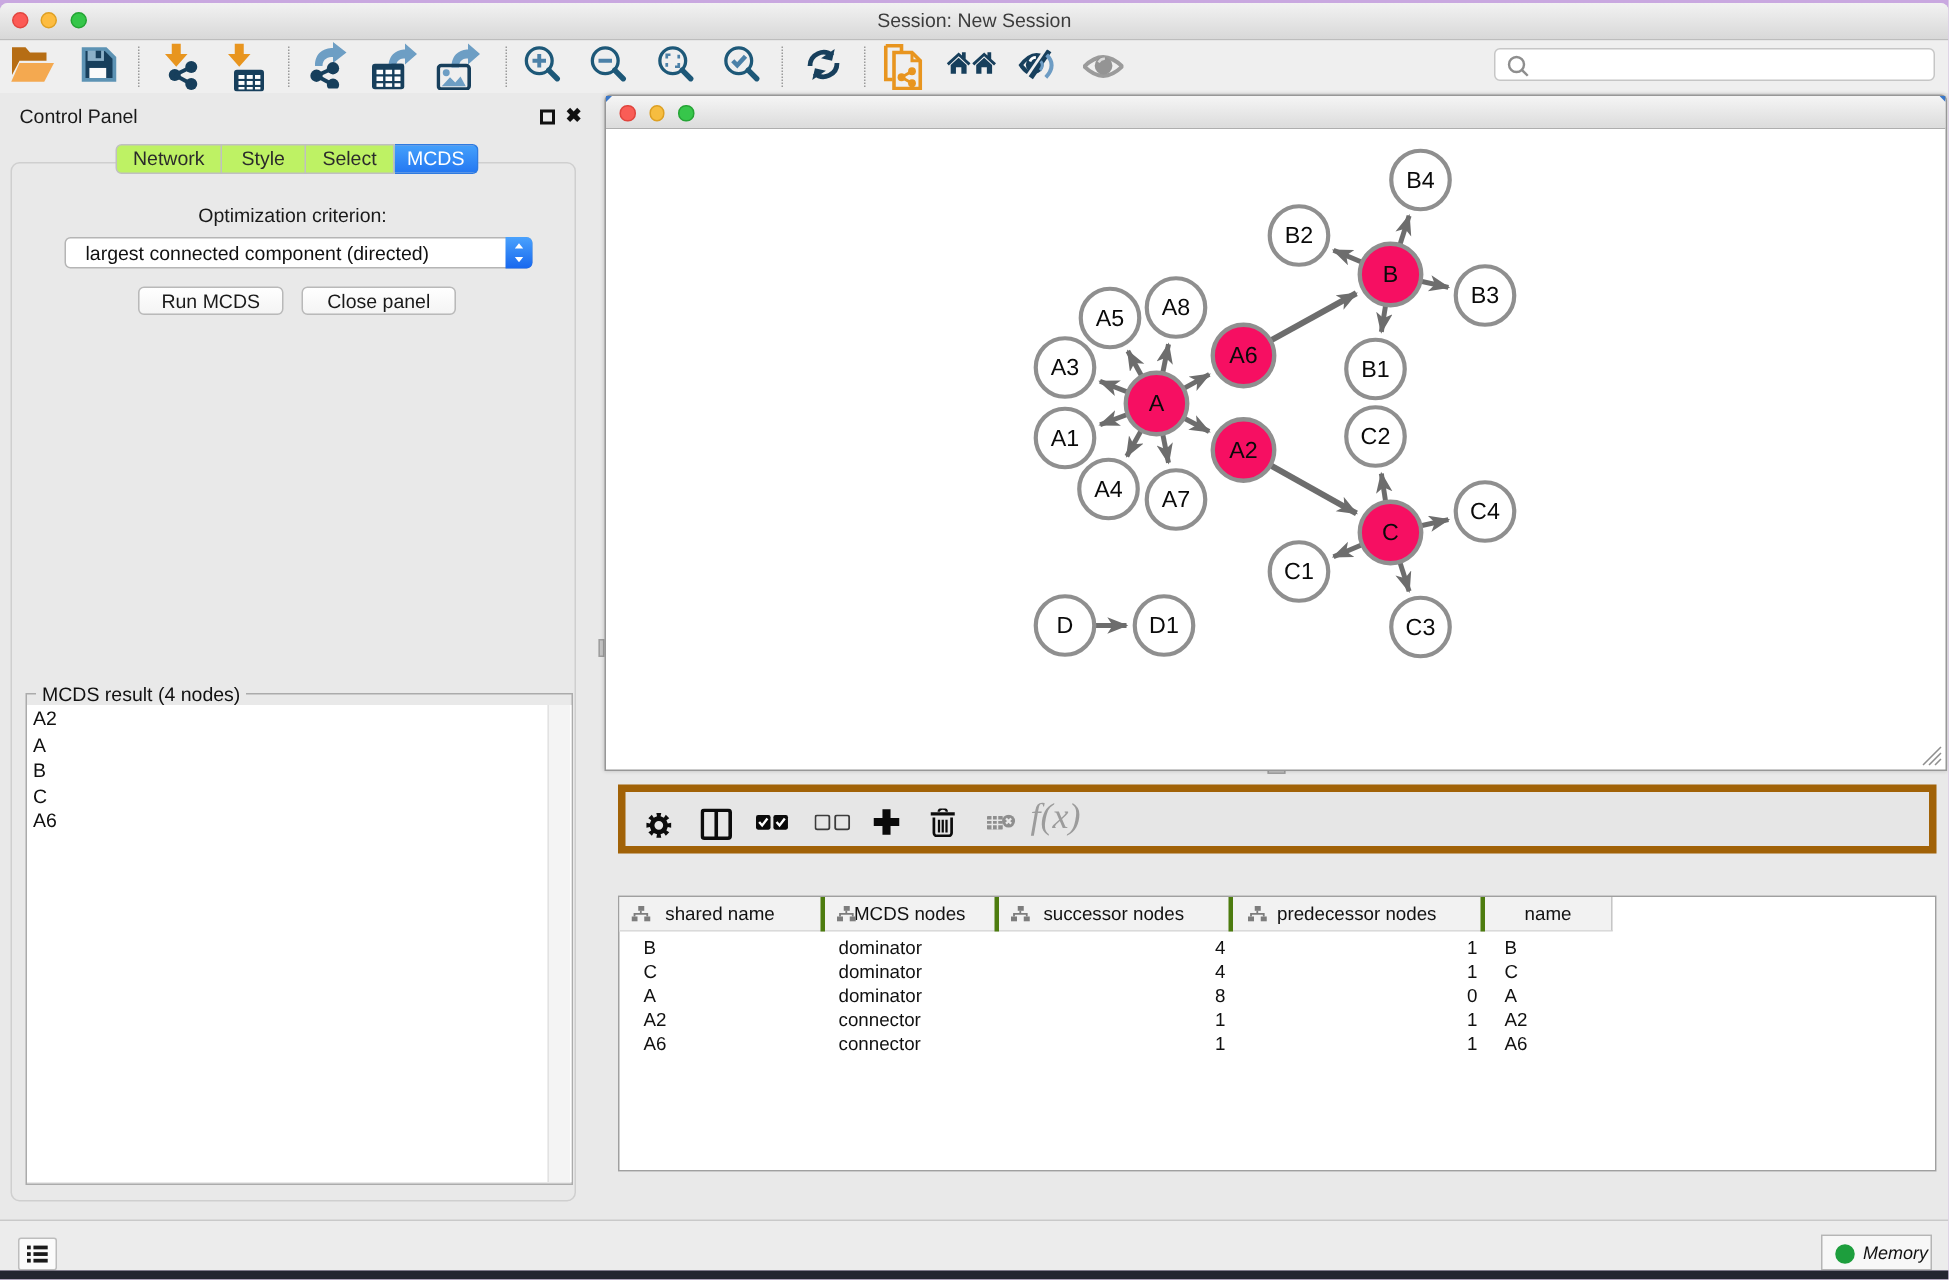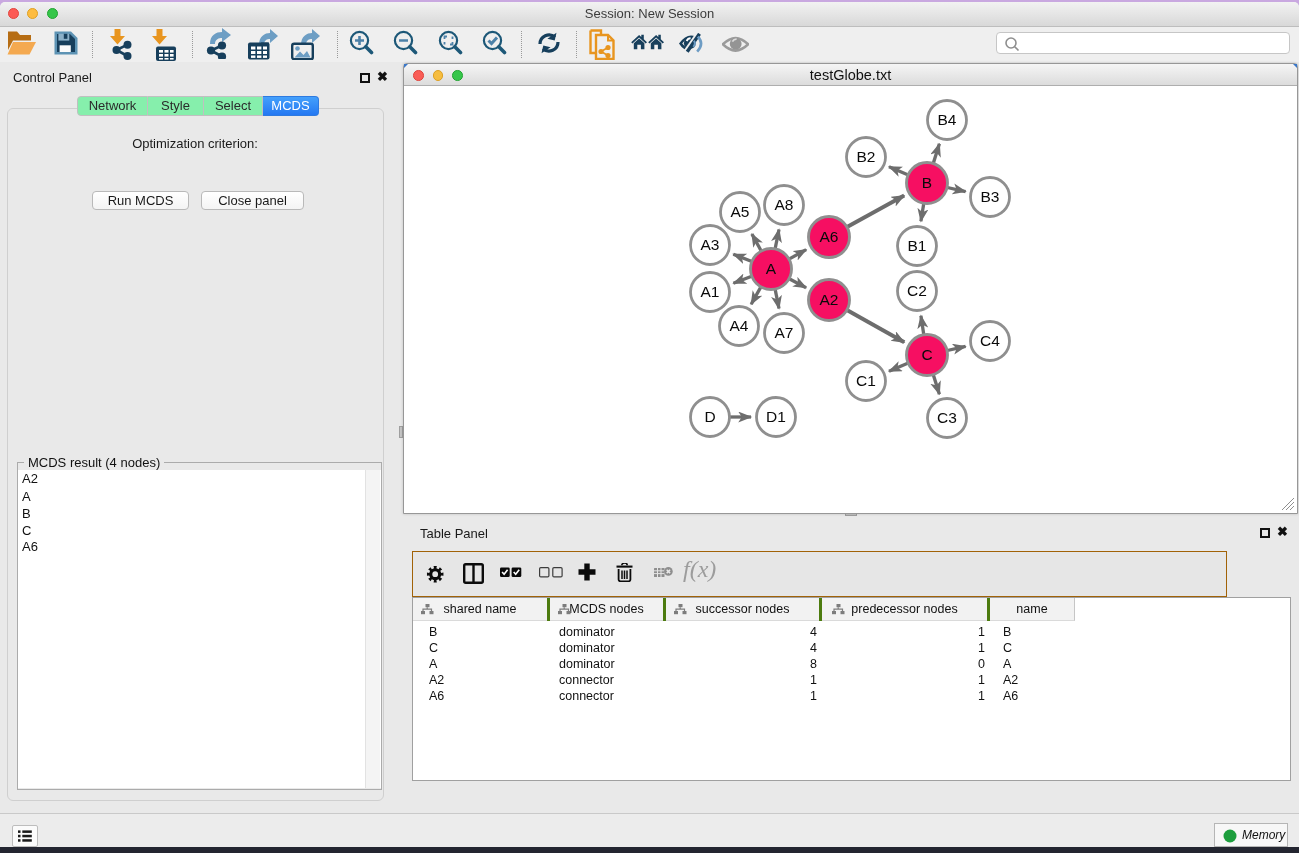--- a/index.html
+++ b/index.html
@@ -12,21 +12,21 @@
 #title { position:absolute; top:3.5px; width:100%; text-align:center; font-size:13px; color:#3c3c3c; }
 #toolbar { position:absolute; left:0; top:25px; width:100%; height:36px; background:#efefef; border-bottom:1px solid #c9c9c9; }
 .tsep { position:absolute; top:4px; height:27px; width:0; border-left:1px dotted #9a9a9a; }
 #search { position:absolute; left:996px; top:5px; width:294px; height:22px; background:#fff; border:1px solid #c6c6c6; border-radius:4px; }
 #work { position:absolute; left:0; top:60px; width:1299px; height:753px; background:#e9e9e9; }
 
 #cp-title { position:absolute; left:13px; top:8px; font-size:13px; color:#1a1a1a; }
 .flt { position:absolute; top:11px; width:10px; height:10px; border:2px solid #111; background:transparent; }
 .xbtn { position:absolute; top:7px; font-size:13px; font-weight:bold; color:#111; }
 .tabseg { position:absolute; display:flex; }
-.tabseg .tab { height:20px; line-height:18.5px; background:#86efac; border:1px solid #c0c0c0; border-left:none; font-size:13px; color:#2b2b2b; text-align:center; }
+.tabseg .tab { height:20px; line-height:18.5px; background:#bef264; border:1px solid #c0c0c0; border-left:none; font-size:13px; color:#2b2b2b; text-align:center; }
 .tabseg .tab:first-child { border-left:1px solid #c0c0c0; border-radius:4px 0 0 4px; }
 .tabseg .tab:last-child { border-radius:0 4px 4px 0; }
 .tabseg .tab.sel { background:linear-gradient(#44a0fb,#2478f2); color:#fff; border-color:#2e7ae0; }
 #cp-box { position:absolute; left:7px; top:46px; width:377px; height:693px; border:1px solid #cfcfcf; border-radius:6px; }
 #opt-label { position:absolute; left:0; top:74px; width:390px; text-align:center; font-size:13px; color:#1a1a1a; }
 #combo { position:absolute; left:43px; top:96px; width:312px; height:21px; background:#fff; border:1px solid #b5b5b5; border-radius:4px; }
 #combo .txt { position:absolute; left:13px; top:2px; font-size:13px; color:#111; }
 #combo .step { position:absolute; right:-1px; top:-1px; width:18px; height:21px; background:linear-gradient(#4aa2fd,#1767ee); border-radius:0 4px 4px 0; }
 .btn { position:absolute; height:19px; background:linear-gradient(#ffffff,#f4f4f4); border:1px solid #b9b9b9; border-radius:4px; font-size:13px; color:#1a1a1a; text-align:center; line-height:17px; }
 #fieldset { position:absolute; left:17px; top:400px; width:365px; height:328px; border:1px solid #ababab; }
@@ -34,21 +34,21 @@
 #mcds-list { position:absolute; left:18px; top:408px; width:363px; height:318px; background:#fff; }
 #mcds-list .scroll { position:absolute; right:1px; top:0; width:15px; height:100%; background:#f4f4f4; border-left:1px solid #e2e2e2; }
 #mcds-list .item { position:absolute; left:4px; font-size:13px; color:#111; }
 
 #netwin { position:absolute; left:403px; top:1px; width:895px; height:451px; background:#fff; border:1px solid #979797; border-radius:4px 4px 0 0; box-shadow:0 0 3px rgba(0,0,0,0.18); }
 #nw-titlebar { position:absolute; left:0; top:0; width:100%; height:22px; background:linear-gradient(#f5f5f5,#dcdcdc); border-bottom:1px solid #aeaeae; border-radius:4px 4px 0 0; }
 #nw-title { position:absolute; width:100%; top:2.5px; text-align:center; font-size:14.5px; color:#111; }
 .tl2 { position:absolute; top:6px; width:10.5px; height:10.5px; border-radius:50%; }
 
 #tp-title { position:absolute; left:420px; top:464px; font-size:13px; color:#1a1a1a;text-align:center; }
-#tp-toolbar { position:absolute; left:412px; top:489px; width:815px; height:46px; background:#e6e6e6; border:1px solid #a16207; }
+#tp-toolbar { position:absolute; left:412px; top:461px; width:879px; height:46px; background:#e6e6e6; border:5px solid #a16207; }
 #tbl { position:absolute; left:412px; top:535px; width:879px; height:184px; background:#fff; border:1px solid #a0a0a0; }
 #tbl-head { position:absolute; left:0; top:0; width:662px; height:23px; background:#f2f2f2; border-right:1px solid #c6c6c6; border-bottom:1px solid #dadada; }
 .th { position:absolute; top:0; height:23px; border-right:3px solid #4d7c0f; font-size:12.5px; color:#111; text-align:center; line-height:23px; }
 .hicon { position:absolute; top:6px; }
 .cell { position:absolute; font-size:12.5px; color:#111; height:16px; line-height:16px; }
 #status { position:absolute; left:0; top:811px; width:1299px; height:34px; background:#ececec; border-top:1px solid #c9c9c9; }
 #membtn { position:absolute; right:11px; top:9px; width:74px; height:24px; background:#f7f7f7; border:1px solid #b5b5b5; font-size:12px; color:#111; }
 #deskbottom { position:absolute; left:0; top:847px; width:1299px; height:6px; background:#232530; }
 </style>
 </head>
@@ -208,20 +208,27 @@
     <div class="flt" style="left:360px;"></div>
     <div class="xbtn" style="left:377px;">✖</div>
     <div id="cp-box"></div>
     <div class="tabseg" style="left:77px; top:34px;">
       <div class="tab" style="width:71px;">Network</div>
       <div class="tab" style="width:56px;">Style</div>
       <div class="tab" style="width:59px;">Select</div>
       <div class="tab sel" style="width:56px;">MCDS</div>
     </div>
     <div id="opt-label">Optimization criterion:</div>
+    <div id="combo">
+      <div class="txt">largest connected component (directed)</div>
+      <div class="step"><svg width="18" height="21">
+            <path d="M9,4.2 L11.8,7.6 L6.2,7.6 Z" fill="#fff"></path>
+            <path d="M9,16.8 L11.8,13.4 L6.2,13.4 Z" fill="#fff"></path>
+          </svg></div>
+    </div>
     <div class="btn" style="left:92px; top:129px; width:97px;">Run MCDS</div>
     <div class="btn" style="left:201px; top:129px; width:103px;">Close panel</div>
     <div id="fieldset"></div>
     <div id="mcds-list">
       <div class="item" style="top:1px;">A2</div>
       <div class="item" style="top:19px;">A</div>
       <div class="item" style="top:36px;">B</div>
       <div class="item" style="top:53px;">C</div>
       <div class="item" style="top:69px;">A6</div>
       <div class="scroll"></div>
@@ -235,21 +242,20 @@
       <div id="nw-titlebar">
         <svg width="4" height="4" style="position:absolute;left:0;top:0;">
             <path d="M0,0 L4,0 L0,4 Z" fill="#3a77c8"></path>
           </svg>
         <svg width="4" height="4" style="position:absolute;right:0;top:0;">
             <path d="M0,0 L4,0 L4,4 Z" fill="#3a77c8"></path>
           </svg>
         <div class="tl2" style="left:9px; background:#f95d56; border:0.5px solid #e0453e; z-index:2;"></div>
         <div class="tl2" style="left:28.5px; background:#f6bd40; border:0.5px solid #dda023; z-index:2;"></div>
         <div class="tl2" style="left:48px; background:#37c64b; border:0.5px solid #25a435; z-index:2;"></div>
-        <div id="nw-title" style="z-index:2;">testGlobe.txt</div>
       </div>
       <div style="position:absolute;left:0px;top:22px;width:893px;height:427px;overflow:hidden;"><svg id="graph" width="893" height="427" viewBox="404 86 893 427">
 <defs>
               <marker id="arr" markerUnits="userSpaceOnUse" markerWidth="16" markerHeight="13" refX="12.8" refY="5.5" orient="auto">
                 <path d="M0,0 L14,5.5 L0,11 L3.6,5.5 Z" fill="#6d6d6d"></path>
               </marker>
             </defs>
 <line x1="762.2" y1="252.7" x2="751.9" y2="234.0" stroke="#6d6d6d" stroke-width="3.3" marker-end="url(#arr)"></line>
 <line x1="774.7" y1="250.9" x2="779.0" y2="229.5" stroke="#6d6d6d" stroke-width="3.3" marker-end="url(#arr)"></line>
 <line x1="753.8" y1="262.2" x2="733.3" y2="254.2" stroke="#6d6d6d" stroke-width="3.3" marker-end="url(#arr)"></line>

